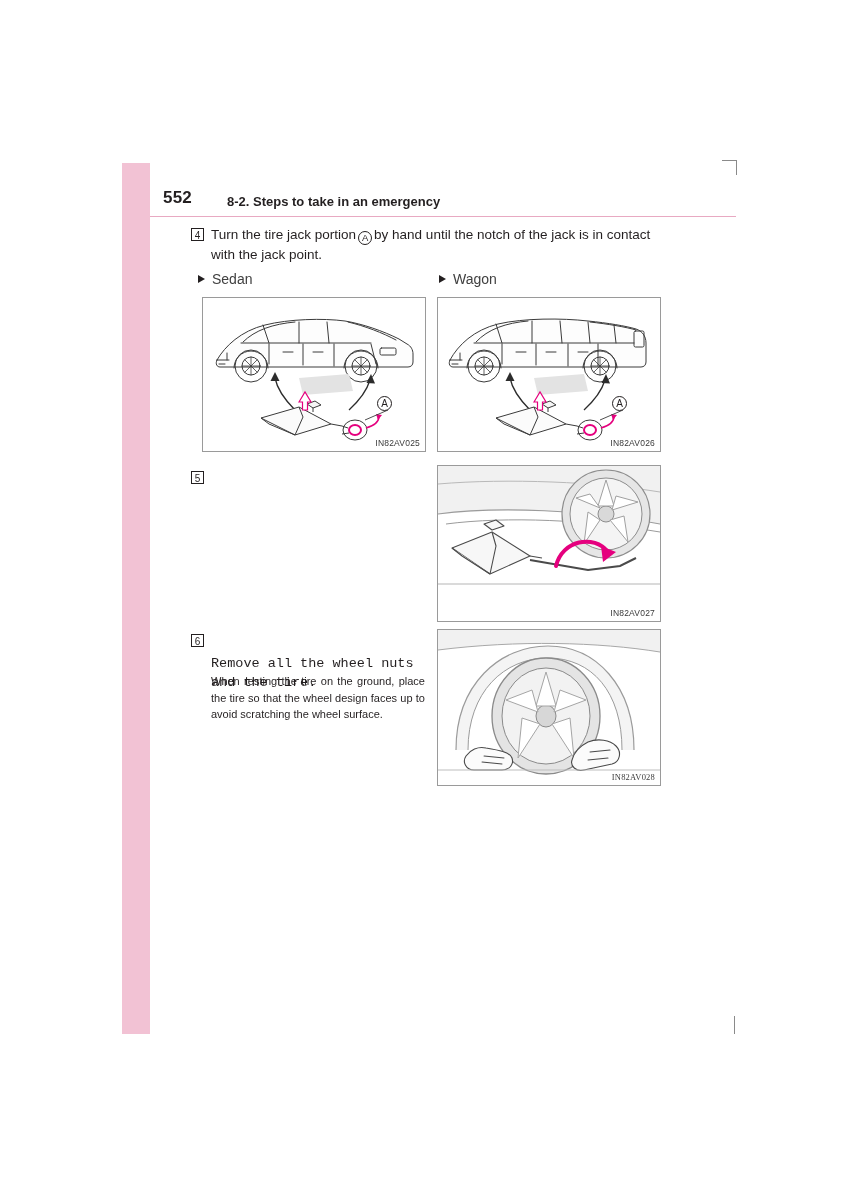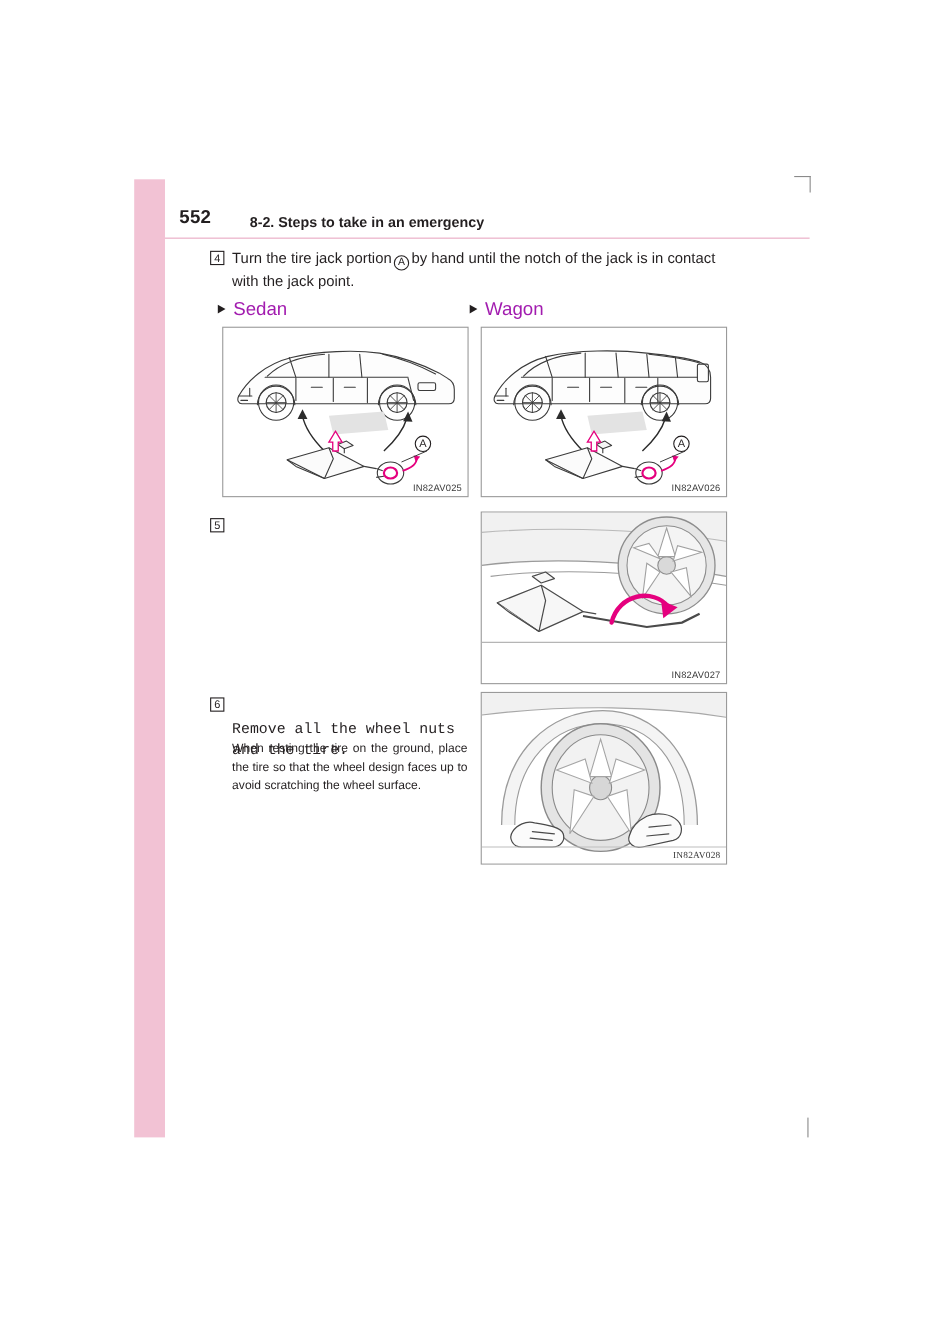--- a/index.html
+++ b/index.html
@@ -97,22 +97,22 @@
     position: absolute;
     font-size: 11px;
     line-height: 16.5px;
     color: #231f20;
     text-align: justify;
   }
 
   
   .sub-cap {
     position: absolute;
-    font-size: 17px;
-    color: #a21caf;
+    font-size: 14px;
+    color: #404040;
   }
   .tri {
     display: inline-block;
     width: 0; height: 0;
     border-left: 7px solid #231f20;
     border-top: 4.5px solid transparent;
     border-bottom: 4.5px solid transparent;
     margin-right: 7px;
     vertical-align: 1.5px;
   }
@@ -172,21 +172,21 @@
   <div class="header-rule"></div>
 
   <div class="step-num" style="left:191px; top:228px;">4</div>
   <div class="step-text" style="left:211px; top:225px; width:455px;">
     <span>Turn the tire jack portion</span><span class="inline-circleA">A</span><span>by hand until the notch of the jack is in contact with the jack point.</span>
   </div>
 
   <div class="sub-cap" style="left:198px; top:271px;">
     <span class="tri"></span><span>Sedan</span>
   </div>
-  <div class="sub-cap" style="left:427px; top:271px;text-align:center;">
+  <div class="sub-cap" style="left:439px; top:271px;text-align:center;">
     <span class="tri"></span><span>Wagon</span>
   </div>
 
   <div class="fig" style="left:202px; top:297px; width:224px; height:155px;">
     <svg width="222" height="153" viewBox="0 0 222 153">
       <g fill="none" stroke="#3b3b3b" stroke-width="1" stroke-linejoin="round" stroke-linecap="round">
 
         <path d="M14,62 C22,48 38,33 62,27 C86,21 120,20 142,23 C160,26 180,33 196,41 L204,46 C208,48 210,52 210,56 L210,64 C210,67 208,69 205,69 L17,69 C14,69 12,66 14,62 Z" fill="#fdfdfd"></path>
 
         <path d="M40,44 C52,32 70,26 92,24"></path>

